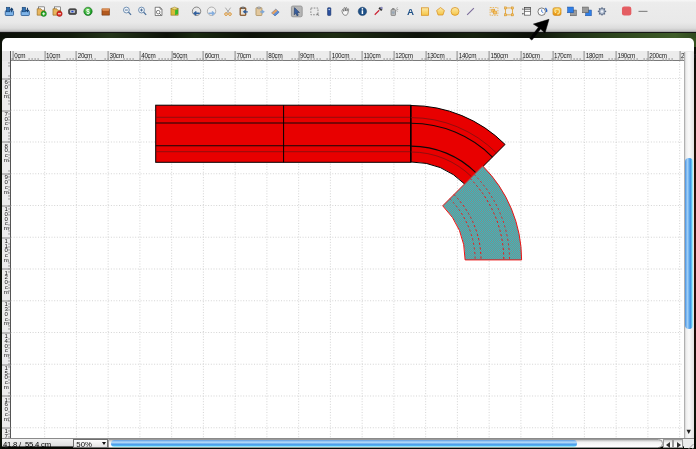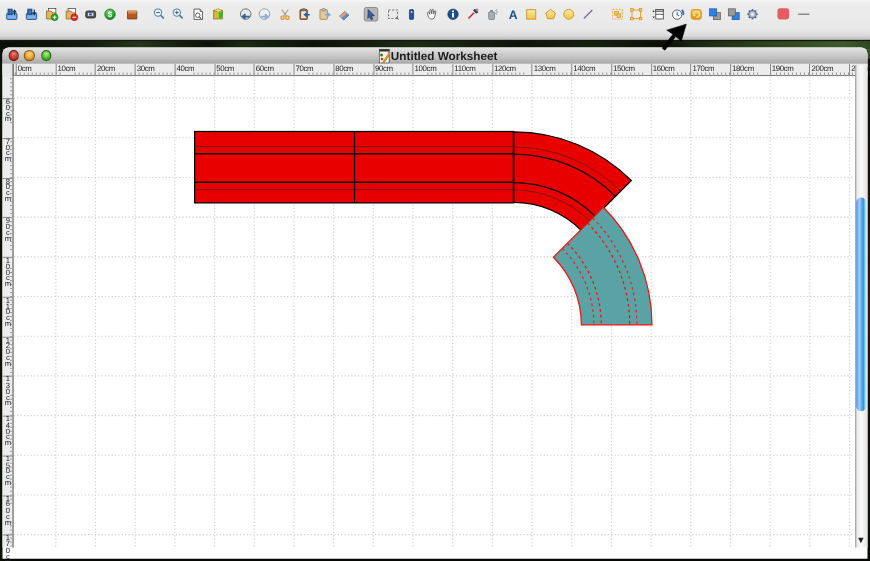--- a/index.html
+++ b/index.html
@@ -248,34 +248,20 @@
         <circle cx="8" cy="8" r="1.6" fill="#eef2f8"></circle>
       </g>
       <g transform="translate(620.6,5.4) scale(0.75)">
         <rect x="1.8" y="1.5" width="12.5" height="12" rx="3" fill="#e45d62"></rect>
       </g>
       <g transform="translate(637,5.4) scale(0.75)">
         <line x1="2" y1="8" x2="14" y2="8" stroke="#8a8a8a" stroke-width="1.6"></line>
       </g>
     </svg>
     <div class="abs" id="win">
-      <div class="abs" id="titlebar">
-        <div class="abs tl" id="tlr"></div>
-        <div class="abs tl" id="tlo"></div>
-        <div class="abs tl" id="tlg"></div>
-        <svg class="abs" style="left:301.7px;top:1px" width="9" height="11.8" viewBox="0 0 9 11.8">
-          <rect x="0.4" y="0.4" width="8" height="11" fill="#f6f2e2" stroke="#555" stroke-width=".7"></rect>
-          <rect x="0.4" y="0.4" width="8" height="1.8" fill="#333"></rect>
-          <circle cx="2.2" cy="5" r="1.2" fill="#2a8a2a"></circle>
-          <circle cx="2.6" cy="8.2" r="1" fill="#c33"></circle>
-          <path d="M8.3 3.2 L4 9.6 L3.4 11 L4.9 10.4 L8.9 4.4 Z" fill="#e8a825" stroke="#8a6a10" stroke-width=".5"></path>
-          <circle cx="8" cy="3.6" r="0.9" fill="#f06a9a"></circle>
-        </svg>
-        <div class="abs" id="title">Untitled Worksheet</div>
-      </div>
       <div class="abs" id="rulrow">
         <div class="abs" id="corner"></div>
         <div class="abs" id="hruler">
           <div class="abs" style="left:0;top:0;width:672.4px;height:9.7px;background-image:repeating-linear-gradient(90deg,#8a8a8a 0,#8a8a8a 0.8px,transparent 0.8px,transparent 31.75px);background-position:1.6px 0"></div>
           <div class="abs" style="left:0;bottom:0.2px;width:672.4px;height:2.4px;background-image:repeating-linear-gradient(90deg,#9a9a9a 0,#9a9a9a 0.7px,transparent 0.7px,transparent 3.17px);background-position:1.6px 0"></div>
           <div class="abs rlab" style="left:2.9px">0cm</div>
           <div class="abs rlab" style="left:34.65px">10cm</div>
           <div class="abs rlab" style="left:66.4px">20cm</div>
           <div class="abs rlab" style="left:98.15px">30cm</div>
           <div class="abs rlab" style="left:129.9px">40cm</div>
@@ -372,16 +358,34 @@
           <path d="M 482.65 165.85 A 133 133 0 0 1 521.6 259.9 L 465.1 259.9 A 76.5 76.5 0 0 0 442.69 205.81 Z" fill="url(#checker)" stroke="#ee1111" stroke-width="1"></path>
           <path d="M 474.09 174.41 A 120.9 120.9 0 0 1 509.5 259.9" fill="none" stroke="#f01010" stroke-width="1" stroke-dasharray="2.2 2.4" opacity="0.8"></path>
           <path d="M 470.06 178.44 A 115.2 115.2 0 0 1 503.8 259.9" fill="none" stroke="#f01010" stroke-width="1" stroke-dasharray="2.2 2.4" opacity="1"></path>
           <path d="M 453.94 194.56 A 92.4 92.4 0 0 1 481 259.9" fill="none" stroke="#f01010" stroke-width="1" stroke-dasharray="2.2 2.4" opacity="1"></path>
           <path d="M 449.76 198.74 A 86.5 86.5 0 0 1 475.1 259.9" fill="none" stroke="#f01010" stroke-width="1" stroke-dasharray="2.2 2.4" opacity="0.8"></path>
         </svg></div>
       <div class="abs" id="vsb">
         <div class="abs" id="vthumb"></div>
         <div class="abs" id="vdown">▼</div>
       </div>
+      <div class="abs" id="statusbar">
+        <div class="abs" id="postext">41.8&nbsp;/&nbsp;&nbsp;55.4&nbsp;cm</div>
+        <div class="abs" id="zoombox">
+          <div class="abs" id="zoomtxt">50%</div>
+          <div class="abs" id="zoomarr"></div>
+        </div>
+        <div class="abs" id="hsbtrack"></div>
+        <div class="abs" id="hthumb"></div>
+        <div class="abs hbtn" id="hbl">
+          <div class="harr" style="border-top:3.2px solid transparent;border-bottom:3.2px solid transparent;border-right:4.2px solid #333"></div>
+        </div>
+        <div class="abs hbtn" id="hbr">
+          <div class="harr" style="left:3.2px;border-top:3.2px solid transparent;border-bottom:3.2px solid transparent;border-left:4.2px solid #333"></div>
+        </div>
+        <div class="abs" id="resize"><svg width="10.5" height="9.5">
+            <path d="M9.5 1 L1.5 9 M9.8 4.5 L5.3 9 M10 7.8 L8.6 9.2" stroke="#9a9a9a" stroke-width="0.9"></path>
+          </svg></div>
+      </div>
     </div>
     <svg class="abs" style="left:524px;top:16px" width="30" height="28" viewBox="524 16 30 28">
       <path d="M549 19.3 L533.4 24.1 L538.4 27.3 L529.8 38.5 L531.9 40.1 L540.6 29.1 L545 32.9 Z" fill="#000" stroke="#000" stroke-width="0.5"></path>
     </svg>
   </div>
 </body></html>

